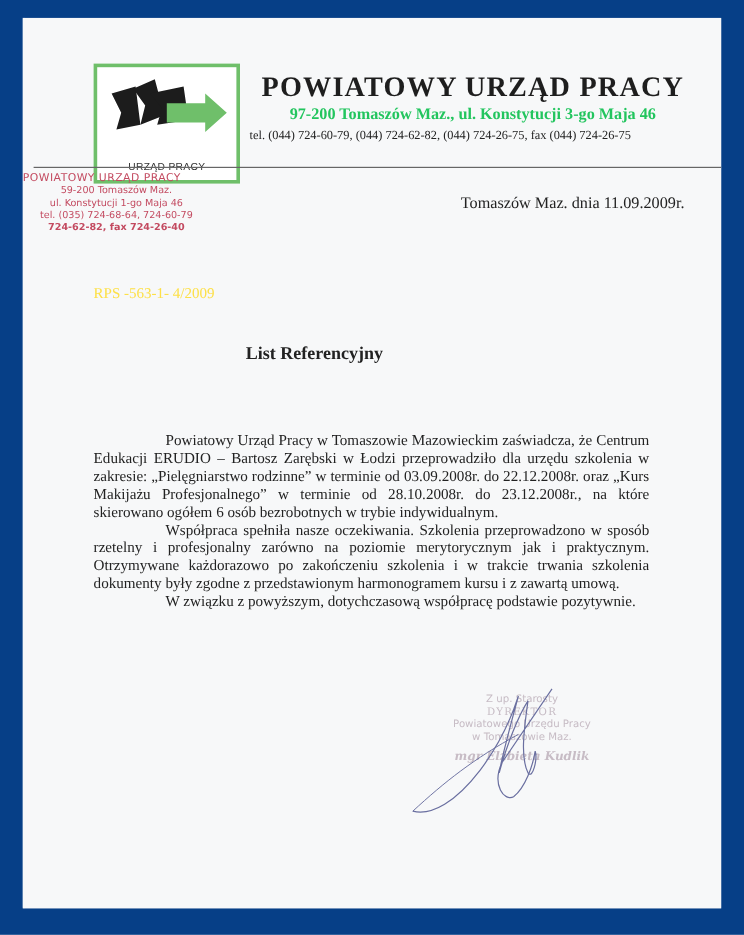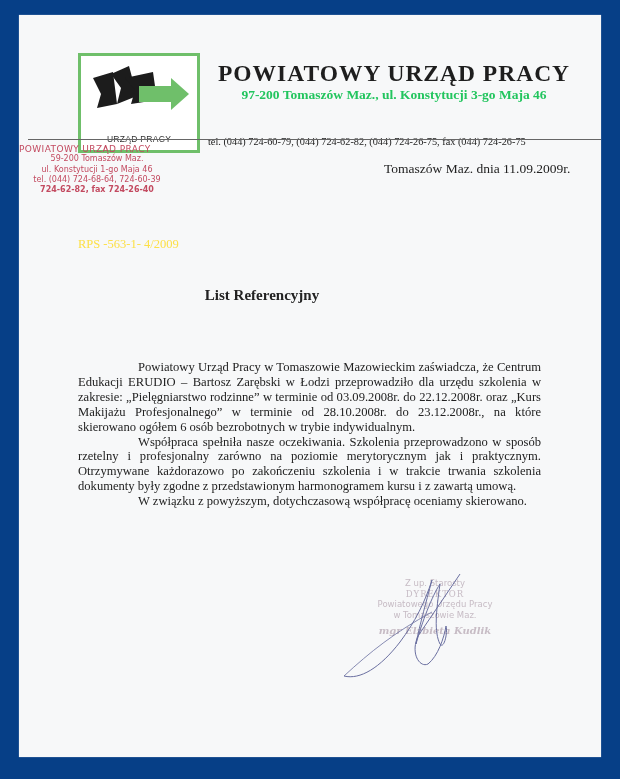--- a/index.html
+++ b/index.html
@@ -3,21 +3,21 @@
 <meta charset="utf-8">
 <style>
   html,body{margin:0;padding:0;}
   body{width:620px;height:779px;background:#063f87;position:relative;overflow:hidden;font-family:"Liberation Serif",serif;color:#222;}
   .paper{position:absolute;left:19px;top:15px;width:582px;height:742px;background:#f7f8f9;box-shadow:0 0 1px #9fb4d0;}
   .logo-box{position:absolute;left:78px;top:53px;width:122px;height:100px;border:3px solid #6fbf6a;background:#fff;box-sizing:border-box;}
   .logo-box svg{position:absolute;left:0;top:0;}
   .logo-label{position:absolute;left:0;right:0;bottom:6px;text-align:center;font-family:"Liberation Sans",sans-serif;font-size:8.5px;color:#333;letter-spacing:.3px;}
   .org-name{position:absolute;left:208px;top:60px;width:372px;text-align:center;font-weight:bold;font-size:23.5px;letter-spacing:1px;color:#1e1e1e;}
   .org-address{position:absolute;left:208px;top:87px;width:372px;text-align:center;font-weight:bold;font-size:13.5px;color:#22c55e;}
-  .org-phones{position:absolute;left:208px;top:108px;width:380px;font-size:10.3px;color:#222;margin-top:28px;}
+  .org-phones{position:absolute;left:208px;top:108px;width:380px;font-size:10.3px;color:#222;}
   .rule{position:absolute;left:28px;top:139px;width:573px;height:1px;background:#666;}
   .stamp{position:absolute;left:17px;top:144px;width:160px;font-family:"DejaVu Sans",sans-serif;color:#c34a60;text-align:center;line-height:10.3px;font-size:8px;}
   .stamp .s1{font-size:9px;letter-spacing:.4px;text-align:left;padding-left:2px;}
   .stamp .bold{font-weight:bold;}
   .date{position:absolute;left:384px;top:161px;font-size:13.5px;color:#222;}
   .ref{position:absolute;left:78px;top:237px;font-size:12.5px;color:#fde047;}
   .title{position:absolute;left:0;width:524px;top:287px;text-align:center;font-weight:bold;font-size:15px;color:#222;}
   .body{position:absolute;left:78px;top:336px;width:463px;font-size:12.6px;line-height:14.9px;color:#222;text-align:justify;margin-top:24px;}
   .body p{margin:0;text-indent:60px;}
   .sig{position:absolute;left:355px;top:578px;width:160px;text-align:center;color:#c7bcc5;font-family:"DejaVu Sans",sans-serif;font-size:8.5px;line-height:10.5px;}
@@ -42,32 +42,32 @@
 
 <div class="org-name">POWIATOWY URZĄD PRACY</div>
 <div class="org-address">97-200 Tomaszów Maz., ul. Konstytucji 3-go Maja 46</div>
 <div class="org-phones">tel. (044) 724-60-79, (044) 724-62-82, (044) 724-26-75,  fax (044) 724-26-75</div>
 <div class="rule"></div>
 
 <div class="stamp">
   <div class="s1">POWIATOWY URZĄD PRACY</div>
   <div>59-200 Tomaszów Maz.</div>
   <div>ul. Konstytucji 1-go Maja 46</div>
-  <div>tel. (044) 724-68-64, 724-60-39</div>
+  <div>tel. (035) 724-68-64, 724-60-79</div>
   <div class="bold">724-62-82, fax 724-26-40</div>
 </div>
 
 <div class="date">Tomaszów Maz. dnia 11.09.2009r.</div>
 <div class="ref">RPS -563-1- 4/2009</div>
 <div class="title">List Referencyjny</div>
 
 <div class="body">
   <p>Powiatowy Urząd Pracy w Tomaszowie Mazowieckim zaświadcza, że Centrum Edukacji ERUDIO – Bartosz Zarębski w Łodzi przeprowadziło dla urzędu szkolenia w zakresie: „Pielęgniarstwo rodzinne” w terminie od 03.09.2008r. do 22.12.2008r. oraz „Kurs Makijażu Profesjonalnego” w terminie od 28.10.2008r. do 23.12.2008r., na które skierowano ogółem 6 osób bezrobotnych w trybie indywidualnym.</p>
   <p>Współpraca spełniła nasze oczekiwania. Szkolenia przeprowadzono w sposób rzetelny i profesjonalny zarówno na poziomie merytorycznym jak i praktycznym. Otrzymywane każdorazowo po zakończeniu szkolenia i w trakcie trwania szkolenia dokumenty były zgodne z przedstawionym harmonogramem kursu i z zawartą umową.</p>
-  <p>W związku z powyższym, dotychczasową współpracę oceniamy skierowano.</p>
+  <p>W związku z powyższym, dotychczasową współpracę podstawie pozytywnie.</p>
 </div>
 
 <div class="sig">
   <div>Z up. Starosty</div>
   <div class="dyr">DYREKTOR</div>
   <div>Powiatowego Urzędu Pracy</div>
   <div>w Tomaszowie Maz.</div>
   <div class="name">mgr Elżbieta Kudlik</div>
 </div>
 

